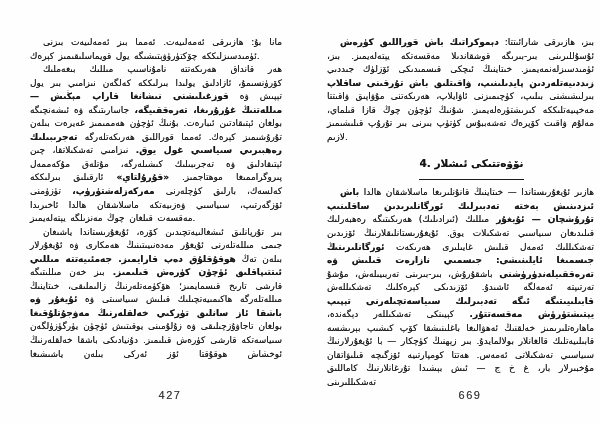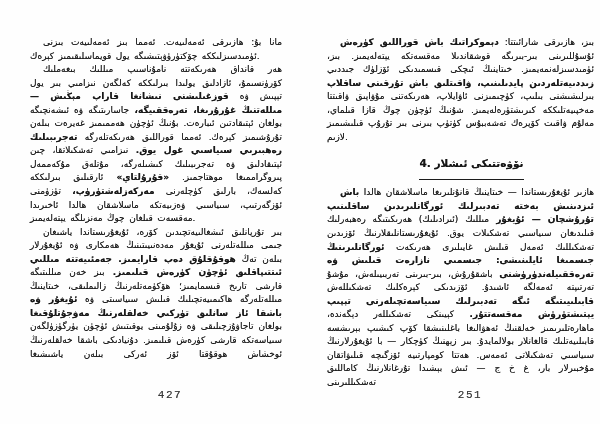--- a/index.html
+++ b/index.html
@@ -45,21 +45,21 @@
     color: #141414;
     border-bottom: 1.2px solid #1c1c1c;
     padding-bottom: 10px;
     text-shadow: 0 0 0.35px rgba(20,20,20,0.65);
   }
   .page-number {
     position: absolute;
     top: 389px;
     width: 60px;
     text-align: center;
-    font-family: Liberation Mono, monospace;
+    font-family: Liberation Sans, sans-serif;
     font-size: 11px;
     letter-spacing: 1.5px;
     color: #3a3a3a;
     text-shadow: 0 0 0.3px rgba(40,40,40,0.6);
   }
   .page-number.left  { left: 140px; }
   .page-number.right { left: 440px; }
 </style>
 </head>
 <body>
@@ -77,15 +77,15 @@
   <div class="book-page right">
     <div class="page-body">
         <p class="para indent"><span>بىز، ھازىرقى شارائىتتا: </span><span class="b">دېموكراتىك باش قوراللىق كۈرەش </span><span>ئۇسۇللىرىنى بىر-بىرىگە قوشقاندىلا مەقسەتكە يېتەلەيمىز. بىز، ئۈمىدسىزلەنمەيمىز. خىتاينىڭ ئىچكى قىسمىدىكى ئۆزلۈك جىددىي </span><span class="b">زىددىيەتلەردىن پايدىلىنىپ، ۋاقىتلىق باش تۇرقىنى ساقلاپ </span><span>بىرلىشىشنى بىلىپ، كۈچىمىزنى ئاۋايلاپ، ھەرىكەتنى مۇۋاپىق ۋاقىتتا مەخپىيەتلىككە كىرىشتۈرەلەيمىز. شۇنىڭ ئۈچۈن چوڭ قازا قىلماي، مەلۇم ۋاقىت كۆپرەك تەشەببۇس كۈتۈپ بىرنى بىر تۇرۇپ قىلىشىمىز لازىم.</span></p>
         <div class="heading-row"><span class="heading-text">4. نۆۋەتتىكى ئىشلار</span></div>
         <p class="para indent"><span>ھازىر ئۇيغۇرىستاندا — خىتاينىڭ قانۇنلىرىغا ماسلاشقان ھالدا </span><span class="b">باش ئىزدىنىش بەختە تەدبىرلىك ئورگانلىرىدىن ساقلىنىپ تۇرۇشچان — ئۇيغۇر </span><span>مىللىك (ئىرادىلىك) ھەرىكىتىگە رەھبەرلىك قىلىدىغان سىياسىي تەشكىلات يوق. ئۇيغۇرىستانلىقلارنىڭ ئۆزىدىن تەشكىللىك ئەمەل قىلىش غايىلىرى ھەرىكەت </span><span class="b">ئورگانلىرىنىڭ جىسمىغا ئايلىنىشى: جىسمىي نازارەت قىلىش ۋە تەرەققىيلەندۈرۈشنى </span><span>باشقۇرۇش، بىر-بىرىنى تەربىيىلەش، مۇشۇ تەرتىپتە ئەمەلگە ئاشىدۇ. ئۆزىدىكى كېرەكلىك تەشكىللەش </span><span class="b">قابىلىيىتىگە ئىگە تەدبىرلىك سىياسەتچىلەرنى تېپىپ يېتىشتۈرۈش مەقسەتتۇر. </span><span>كېيىنكى تەشكىللەر دېگەندە، ماھارەتلىرىمىز خەلقنىڭ ئەھۋالىغا باغلىنىشقا كۆپ كىشىپ بېرىشسە قابىلىيەتلىك قالغانلار بولالمايدۇ. بىر زېھنىڭ كۈچكار — با ئۇيغۇرلارنىڭ سىياسىي تەشكىلاتى ئەمەس. ھەتتا كومپارتىيە ئۆزگىچە قىلىۋاتقان مۇخبىرلار بار، غ خ ج — ئىش بېشىدا تۇرغانلارنىڭ كاماللىق تەشكىللىرىنى</span></p>
       </div>
   </div>
 
   <div class="page-number left">427</div>
 
-  <div class="page-number right">251</div>
+  <div class="page-number right">669</div>
 
 </div>
 
 </body></html>

